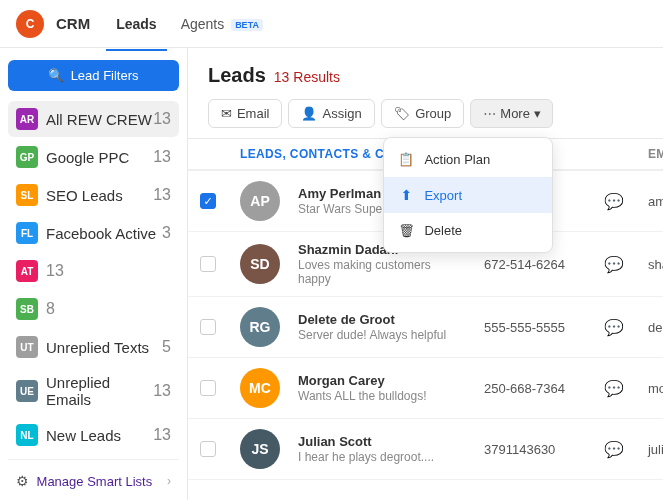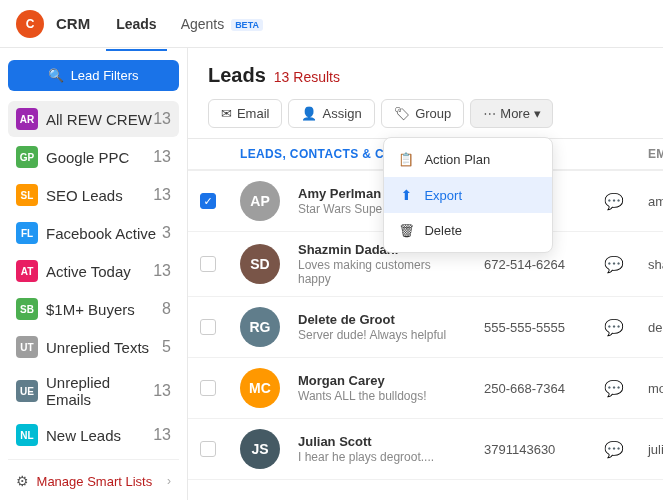--- a/index.html
+++ b/index.html
@@ -174,26 +174,24 @@
     <span class="sidebar-item-label">SEO Leads</span>
     <span class="sidebar-item-count">13</span>
   </div>
         <div class="sidebar-item">
     <div class="sidebar-avatar" style="background:#2196f3">FL</div>
     <span class="sidebar-item-label">Facebook Active</span>
     <span class="sidebar-item-count">3</span>
   </div>
         <div class="sidebar-item">
     <div class="sidebar-avatar" style="background:#e91e63">AT</div>
-    <span class="sidebar-item-label">Active Today</span>
     <span class="sidebar-item-count">13</span>
   </div>
         <div class="sidebar-item">
     <div class="sidebar-avatar" style="background:#4caf50">SB</div>
-    <span class="sidebar-item-label">$1M+ Buyers</span>
     <span class="sidebar-item-count">8</span>
   </div>
         <div class="sidebar-item">
     <div class="sidebar-avatar" style="background:#9e9e9e">UT</div>
     <span class="sidebar-item-label">Unreplied Texts</span>
     <span class="sidebar-item-count">5</span>
   </div>
         <div class="sidebar-item">
     <div class="sidebar-avatar" style="background:#607d8b">UE</div>
     <span class="sidebar-item-label">Unreplied Emails</span>
@@ -202,21 +200,21 @@
         <div class="sidebar-item">
     <div class="sidebar-avatar" style="background:#00bcd4">NL</div>
     <span class="sidebar-item-label">New Leads</span>
     <span class="sidebar-item-count">13</span>
   </div>
       </div>
 
     <div class="sidebar-divider"></div>
     <div class="sidebar-manage">
       <span class="manage-icon">⚙</span>
-      <span style="font-size:13px;color:#b91c1c;">Manage Smart Lists</span>
+      <span style="font-size:13px;color:#4c1d95;">Manage Smart Lists</span>
       <span style="margin-left:auto;color:#aaa;font-size:12px;">›</span>
     </div>
   </aside>
 
   <main class="main">
     <div class="main-header">
       <div class="main-title-row">
         <span class="main-title">Leads</span>
         <span class="main-count">13 Results</span>
       </div>

